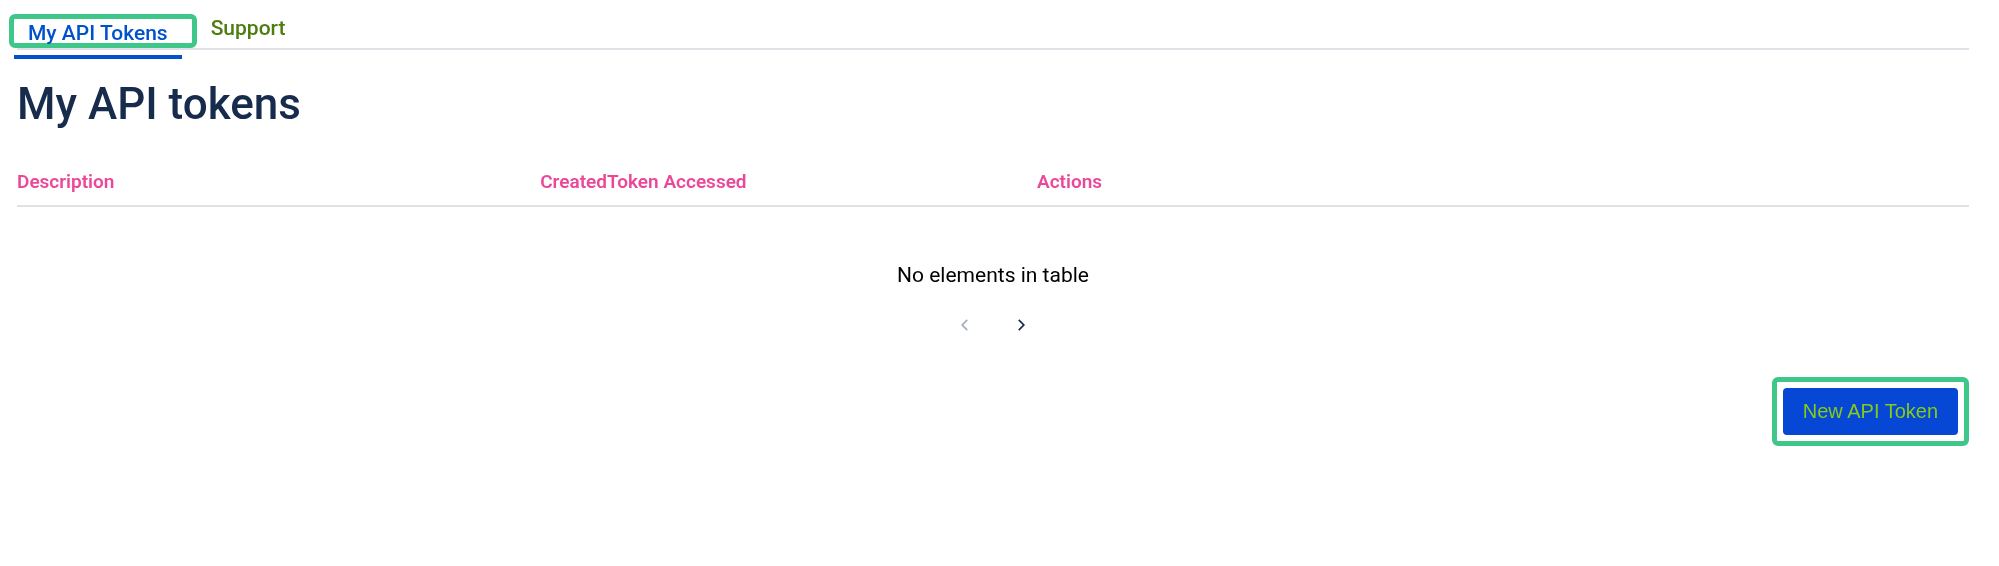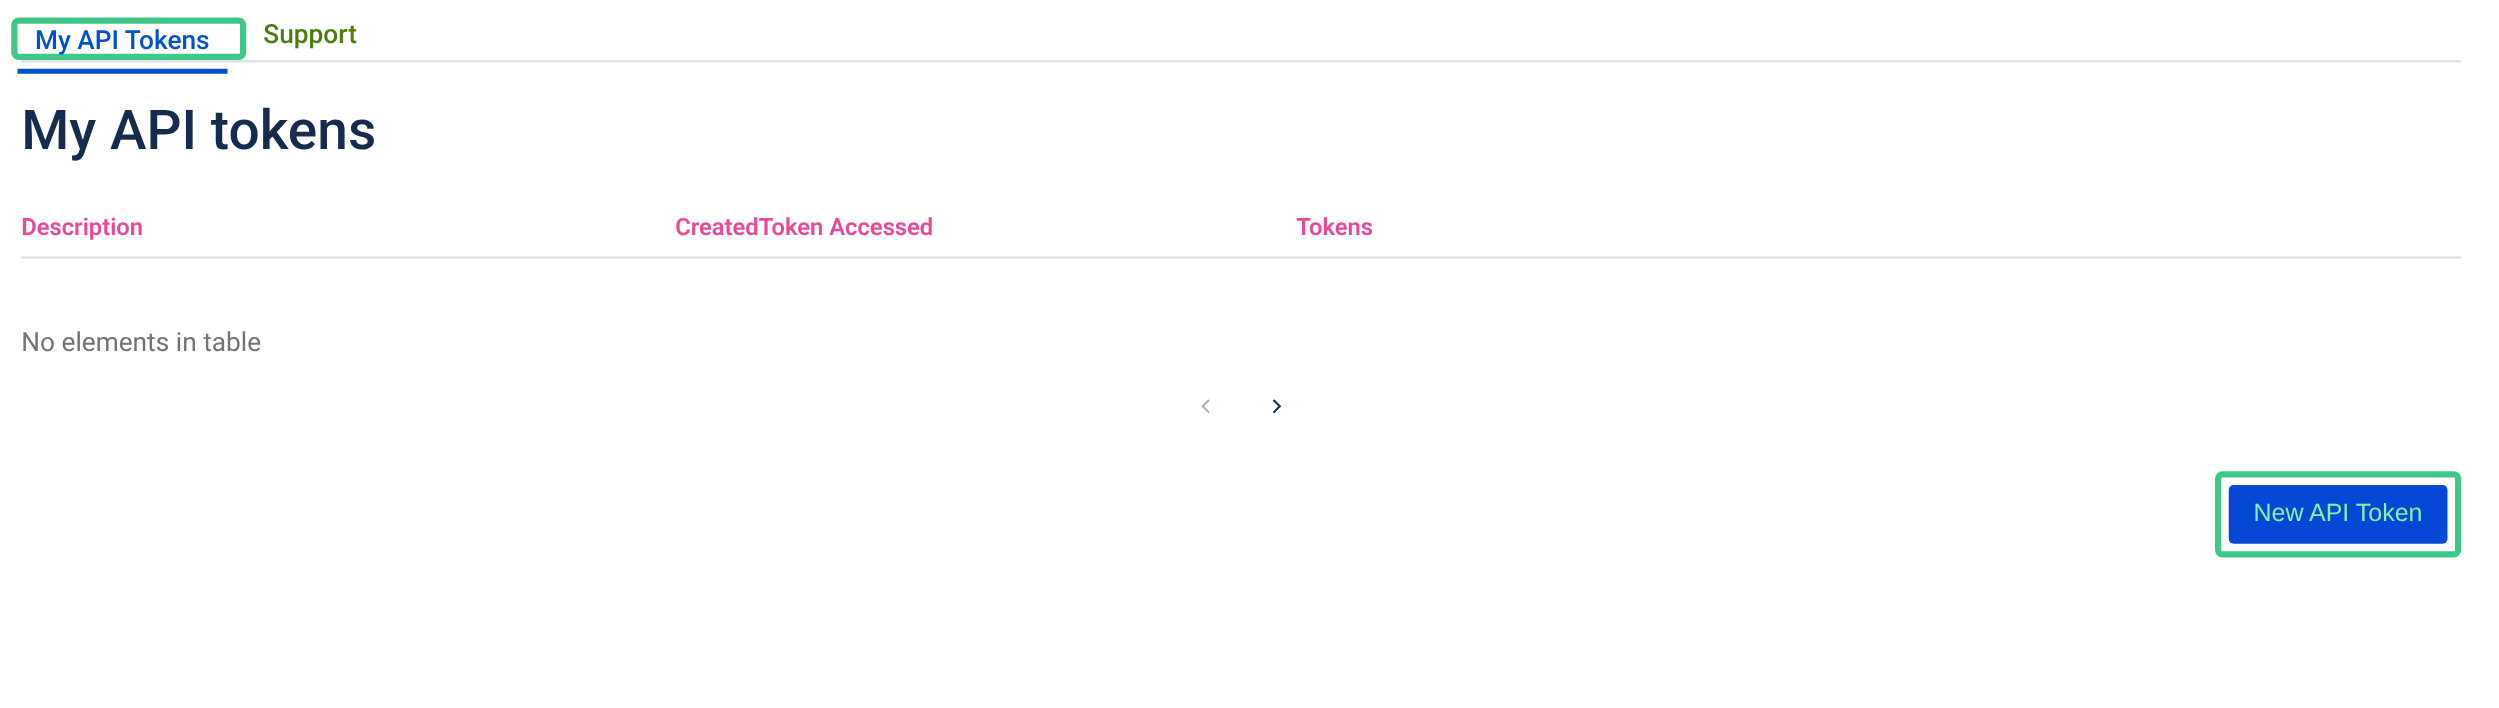--- a/index.html
+++ b/index.html
@@ -65,23 +65,23 @@
     font-size: 19px;
     font-weight: 600;
     color: #ec4899;
   }
   .col-description { flex: 0 0 330px; }
   .col-created     { flex: 0 0 260px; text-align: right; }
   .col-last        { flex: 0 0 430px; }
   .col-expires     { flex: 0 0 250px; }
   .col-actions     { flex: 1; }
   .empty-row {
-    text-align: left;
+    text-align: center;
     font-size: 21px;
-    color: #737373;
+    color: #000000;
     padding: 56px 0 24px 0;
   }
   .pager {
     display: flex;
     justify-content: center;
     gap: 28px;
     padding-bottom: 24px;
   }
   .pager svg {
     width: 20px;
@@ -96,21 +96,21 @@
   }
   .pager-btn.disabled svg path { fill: #a5adba; }
   .pager-btn:not(.disabled) svg path { fill: #172b4d; }
   .button-row {
     display: flex;
     justify-content: flex-end;
     margin-top: 14px;
   }
   .btn-primary {
     background: #0747d6;
-    color: #86efac;
+    color: #84cc16;
     border: none;
     border-radius: 4px;
     font-size: 20px;
     font-weight: 500;
     padding: 12px 20px;
     cursor: pointer;
   }
   .btn-highlight {
     padding: 6px;
   }
@@ -127,21 +127,21 @@
     <span class="tab">Support</span>
   </div>
 
   <h1 class="page-title">My API tokens</h1>
 
   <div class="table">
     <div class="thead">
       <div class="th col-description">Description</div>
       <div class="th col-created">Created</div>
       <div class="th col-last">Token Accessed</div>
-      <div class="th col-expires">Tokens</div>
+      <div class="th col-expires">Actions</div>
     </div>
 
     <div class="empty-row">No elements in table</div>
 
     <div class="pager">
       <button class="pager-btn disabled" aria-label="previous">
         <span>
           <svg viewBox="0 0 24 24">
               <path d="M15.4 6.6 14 5.2 7.2 12l6.8 6.8 1.4-1.4L10 12z"></path>
             </svg>

